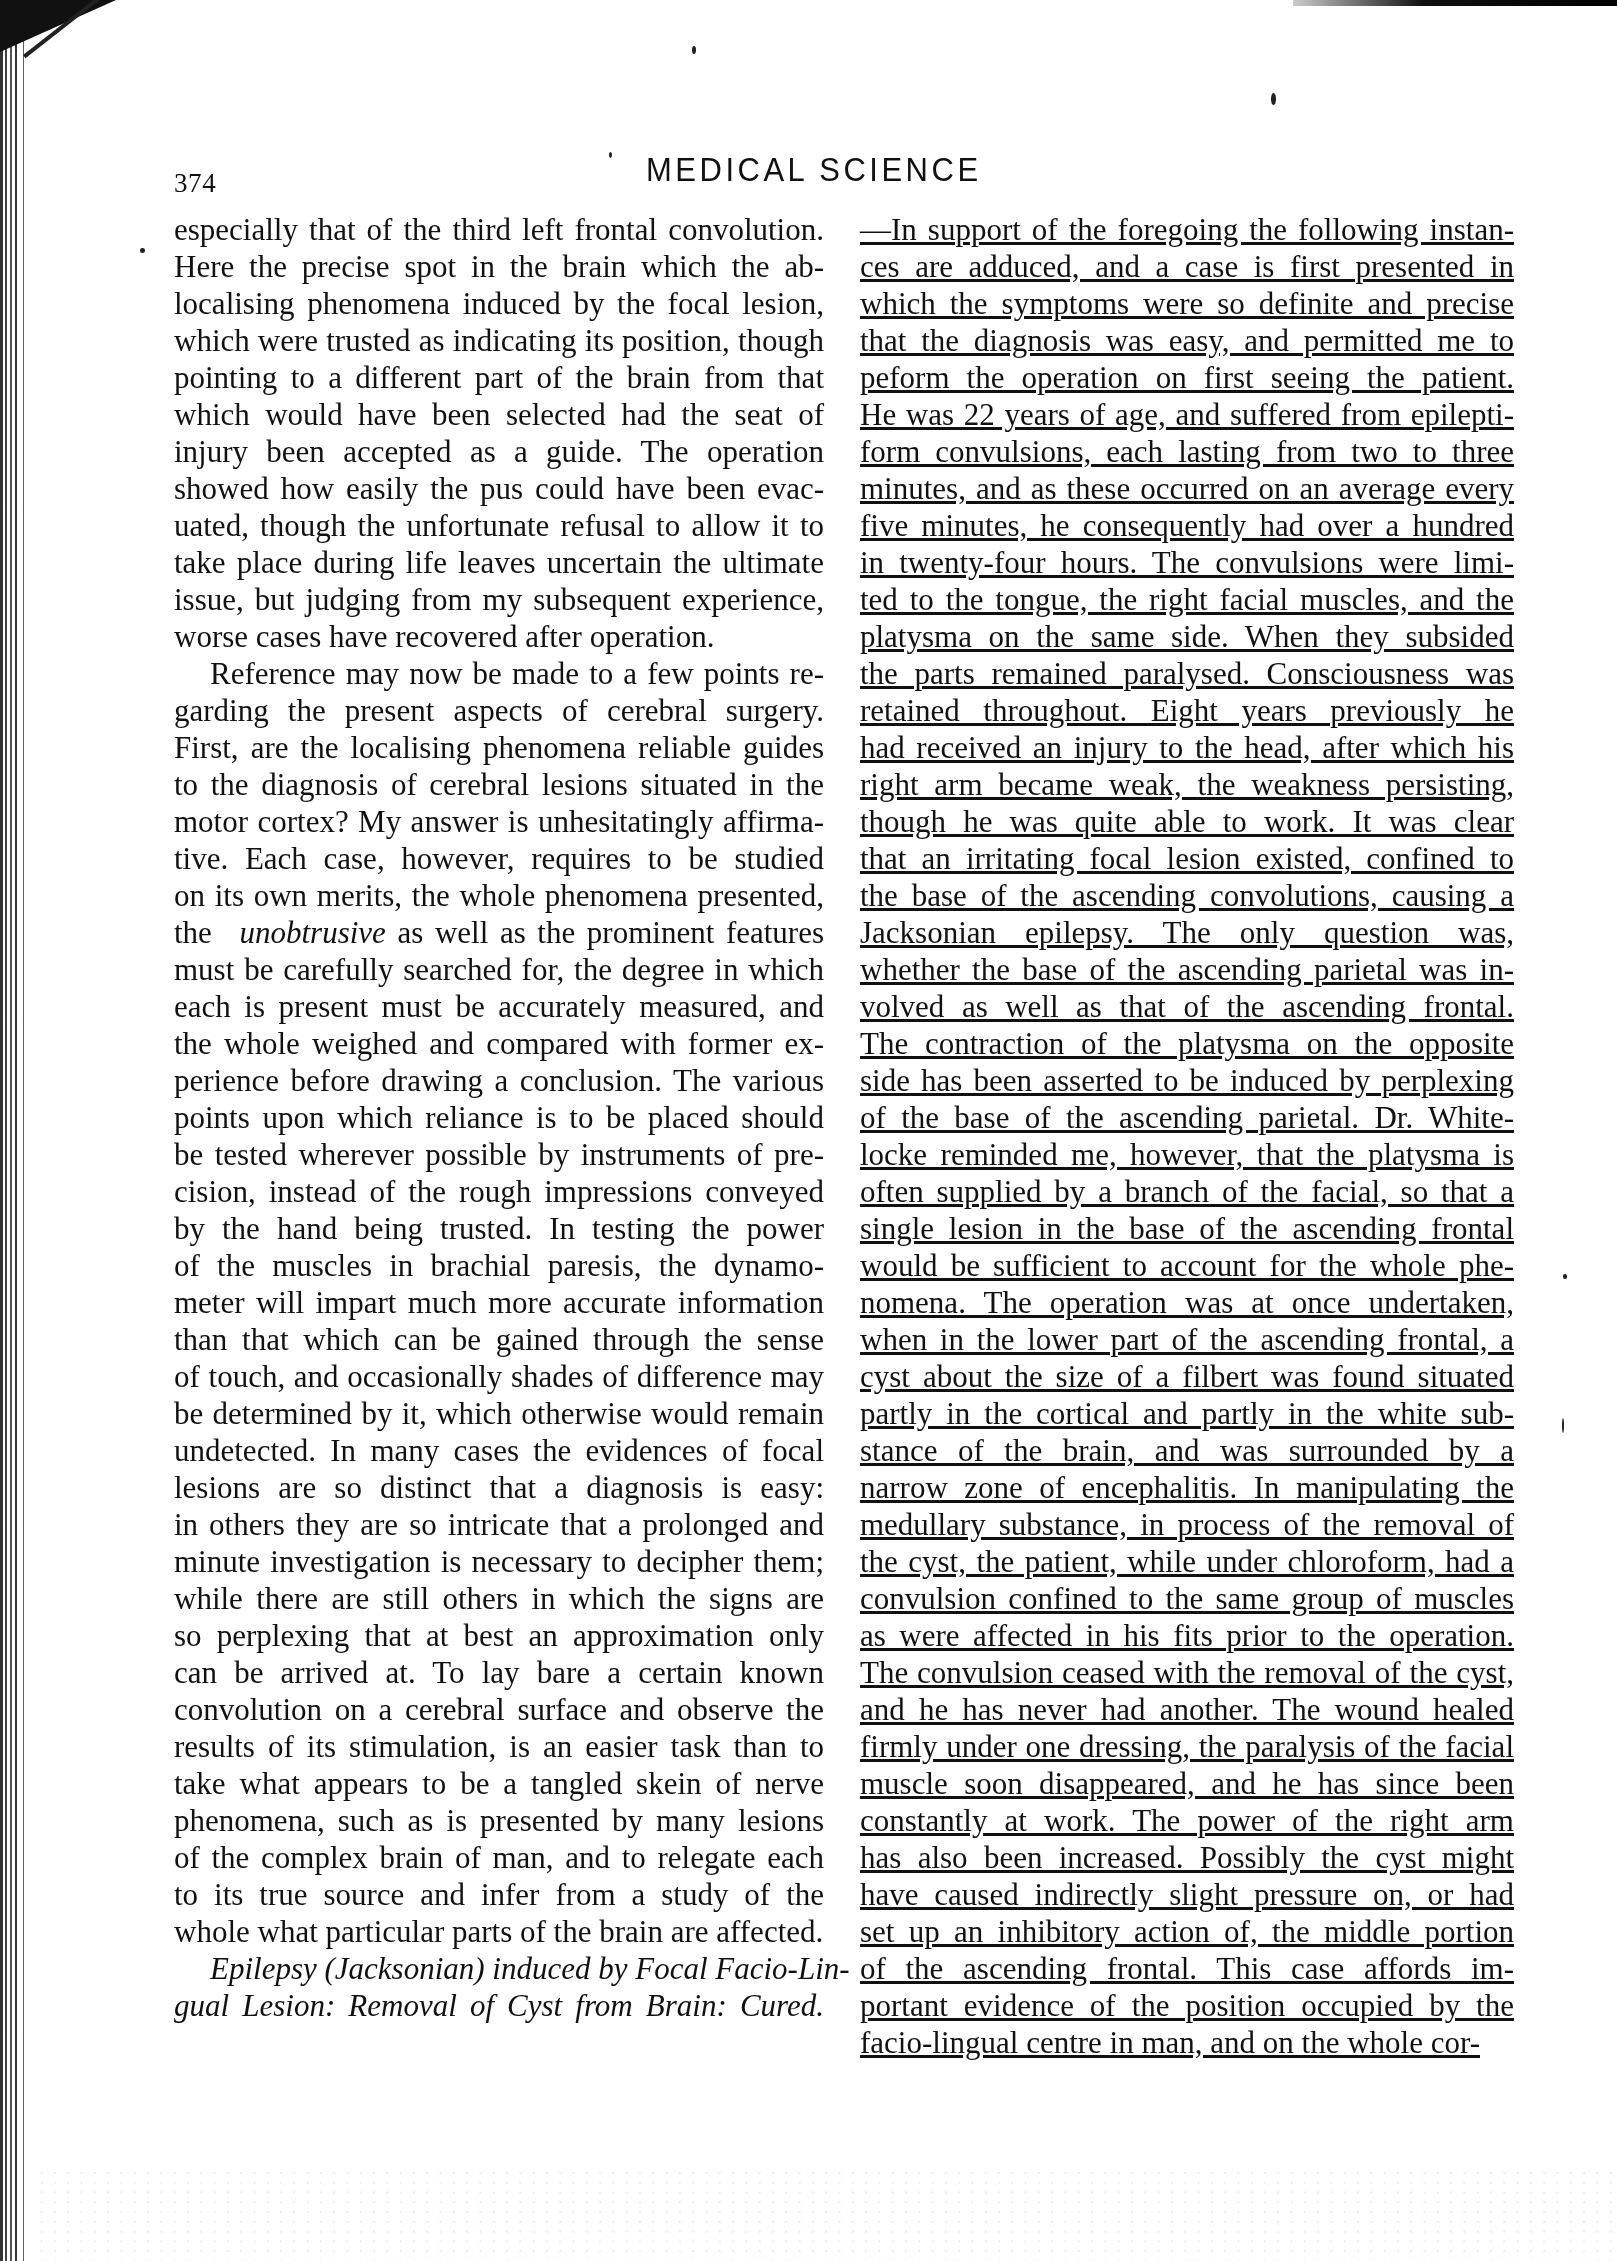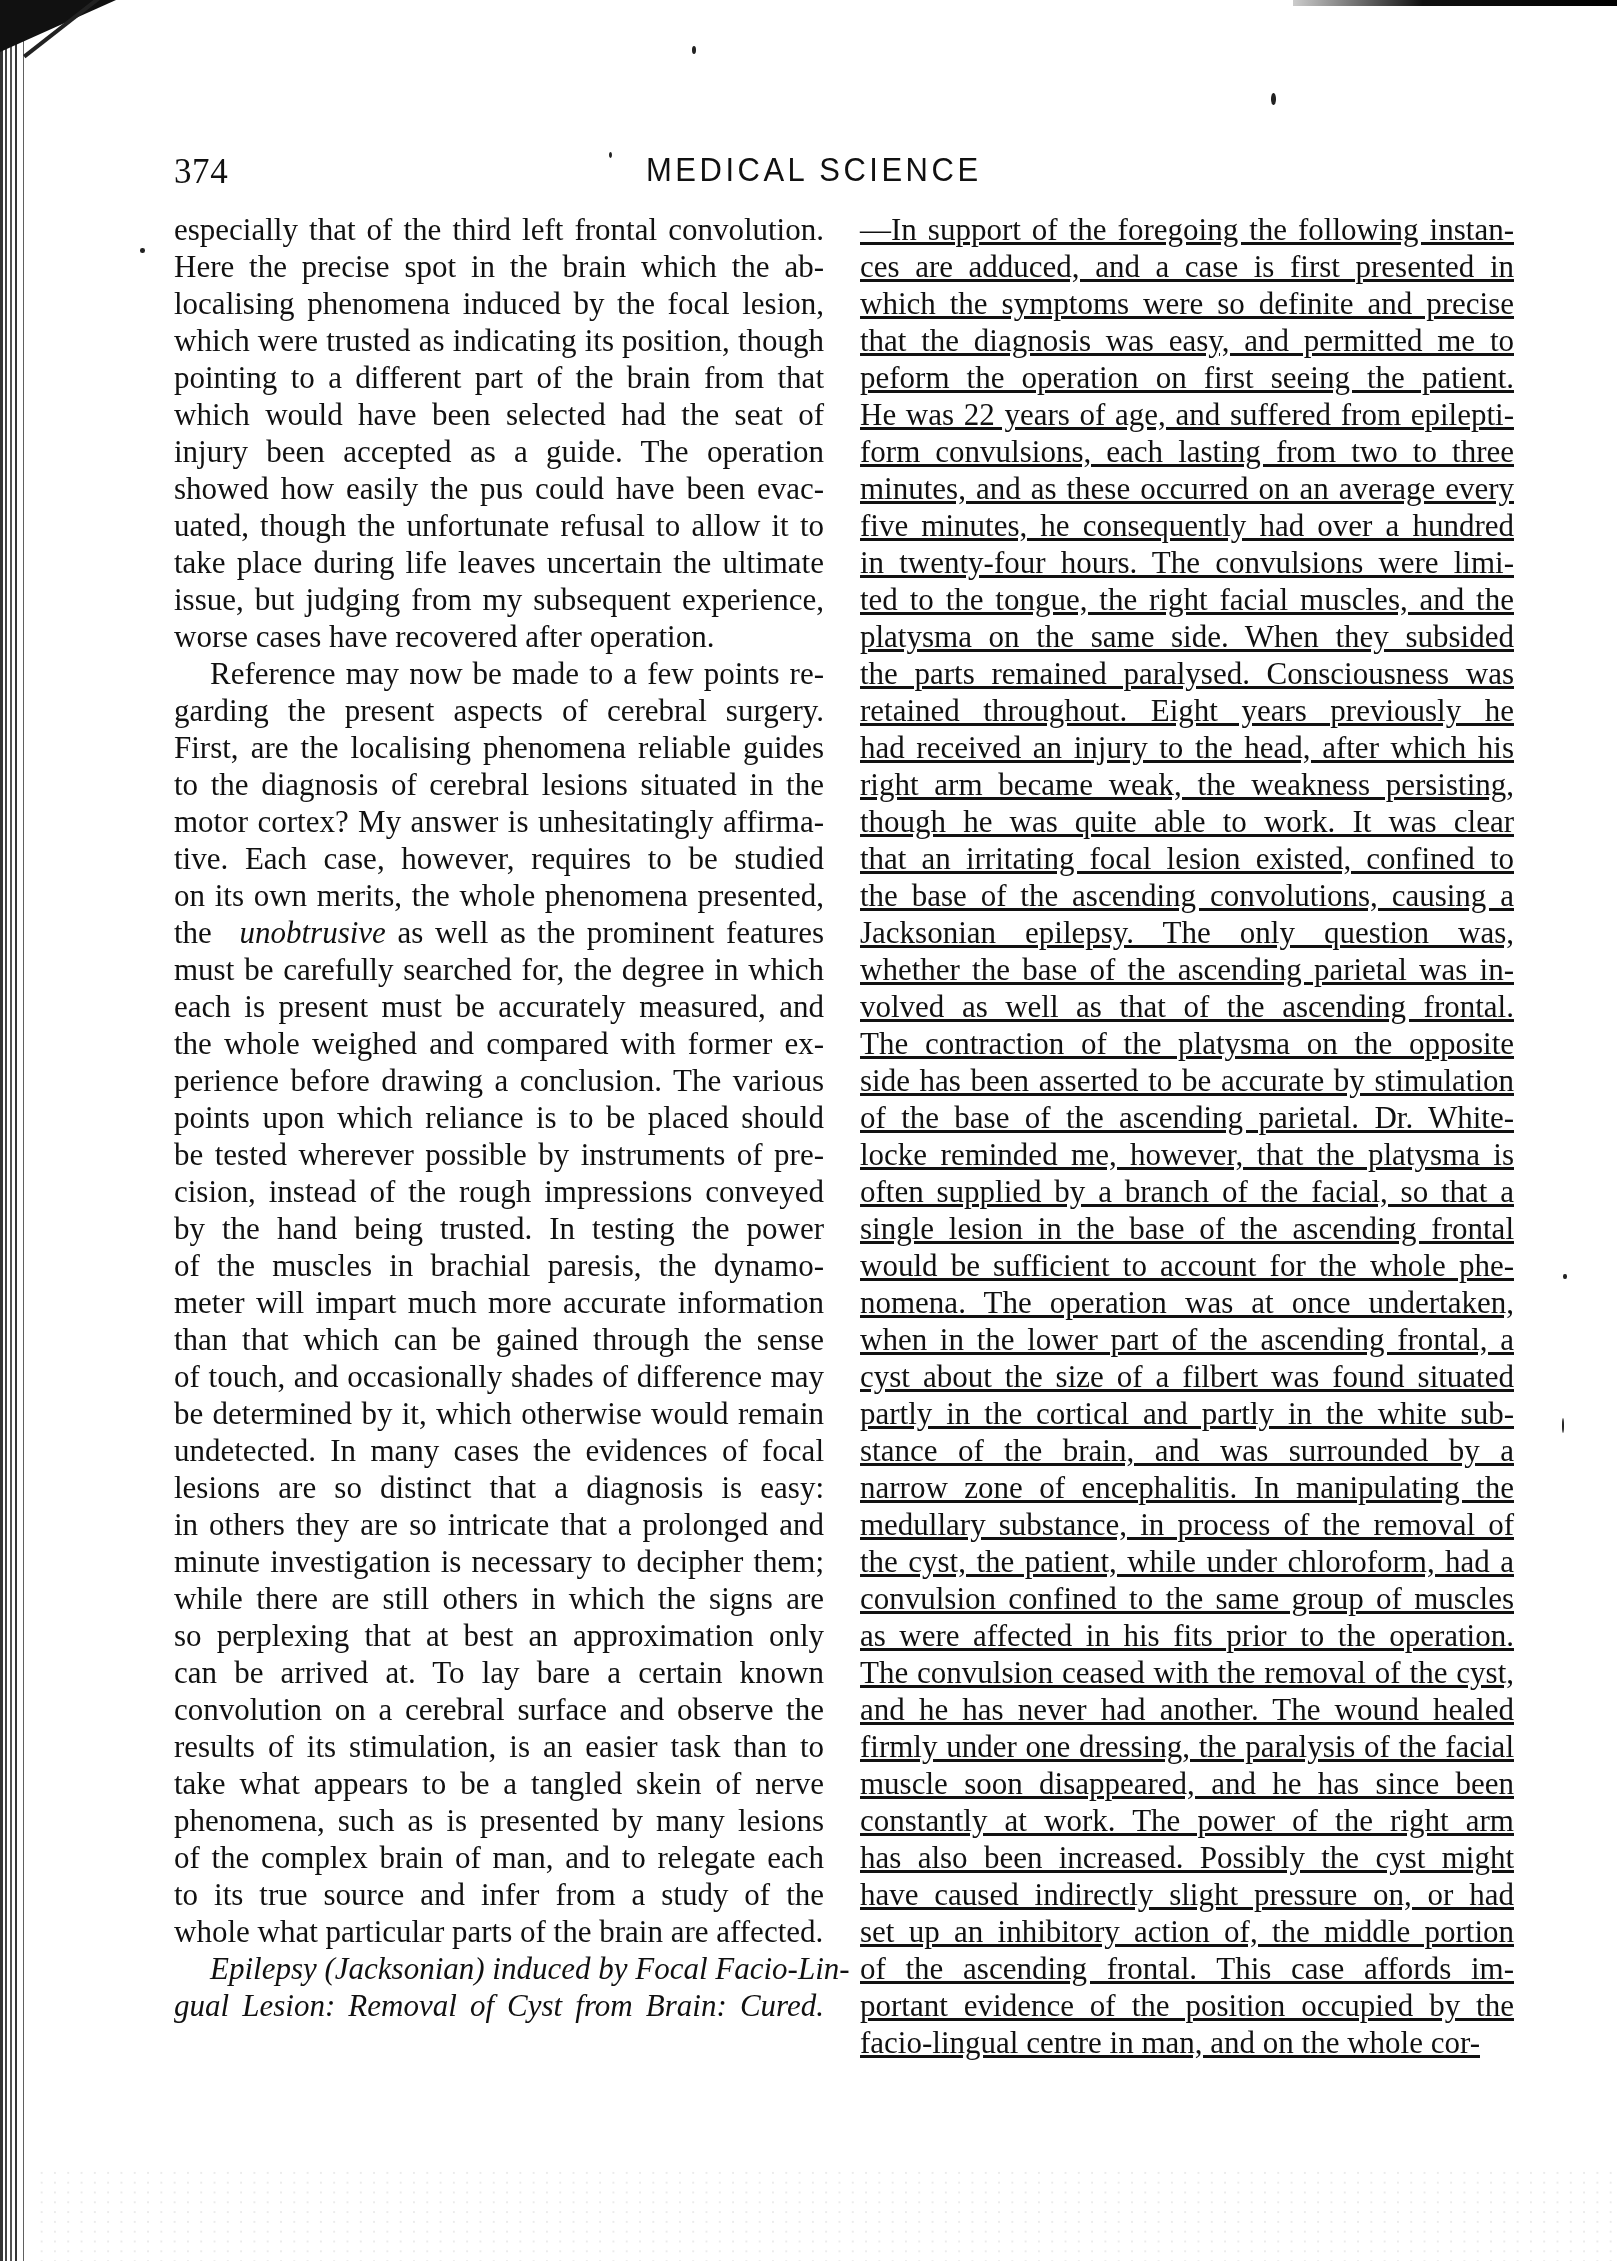--- a/index.html
+++ b/index.html
@@ -71,22 +71,22 @@
   .running-head {
     position: absolute;
     top: 152px;
     left: 174px;
     width: 1340px;
     height: 35px;
   }
   .page-number {
     position: absolute;
     left: 0;
-    top: 0;
-    font-size: 35px;
+    top: 16px;
+    font-size: 27px;
     letter-spacing: 0.6px;
   }
   .journal-title {
     position: absolute;
     left: 472px;
     top: 0;
     font-family: "Liberation Sans", "DejaVu Sans", sans-serif;
     font-size: 31px;
     letter-spacing: 3.5px;
     font-weight: normal;
@@ -219,21 +219,21 @@
       <span class="line">retained throughout. Eight years previously he</span>
       <span class="line">had received an injury to the head, after which his</span>
       <span class="line">right arm became weak, the weakness persisting,</span>
       <span class="line">though he was quite able to work. It was clear</span>
       <span class="line">that an irritating focal lesion existed, confined to</span>
       <span class="line">the base of the ascending convolutions, causing a</span>
       <span class="line">Jacksonian epilepsy. The only question was,</span>
       <span class="line">whether the base of the ascending parietal was in-</span>
       <span class="line">volved as well as that of the ascending frontal.</span>
       <span class="line">The contraction of the platysma on the opposite</span>
-      <span class="line">side has been asserted to be accurate by stimulation</span>
+      <span class="line">side has been asserted to be induced by perplexing</span>
       <span class="line">of the base of the ascending parietal. Dr. White-</span>
       <span class="line">locke reminded me, however, that the platysma is</span>
       <span class="line">often supplied by a branch of the facial, so that a</span>
       <span class="line">single lesion in the base of the ascending frontal</span>
       <span class="line">would be sufficient to account for the whole phe-</span>
       <span class="line">nomena. The operation was at once undertaken,</span>
       <span class="line">when in the lower part of the ascending frontal, a</span>
       <span class="line">cyst about the size of a filbert was found situated</span>
       <span class="line">partly in the cortical and partly in the white sub-</span>
       <span class="line">stance of the brain, and was surrounded by a</span>

